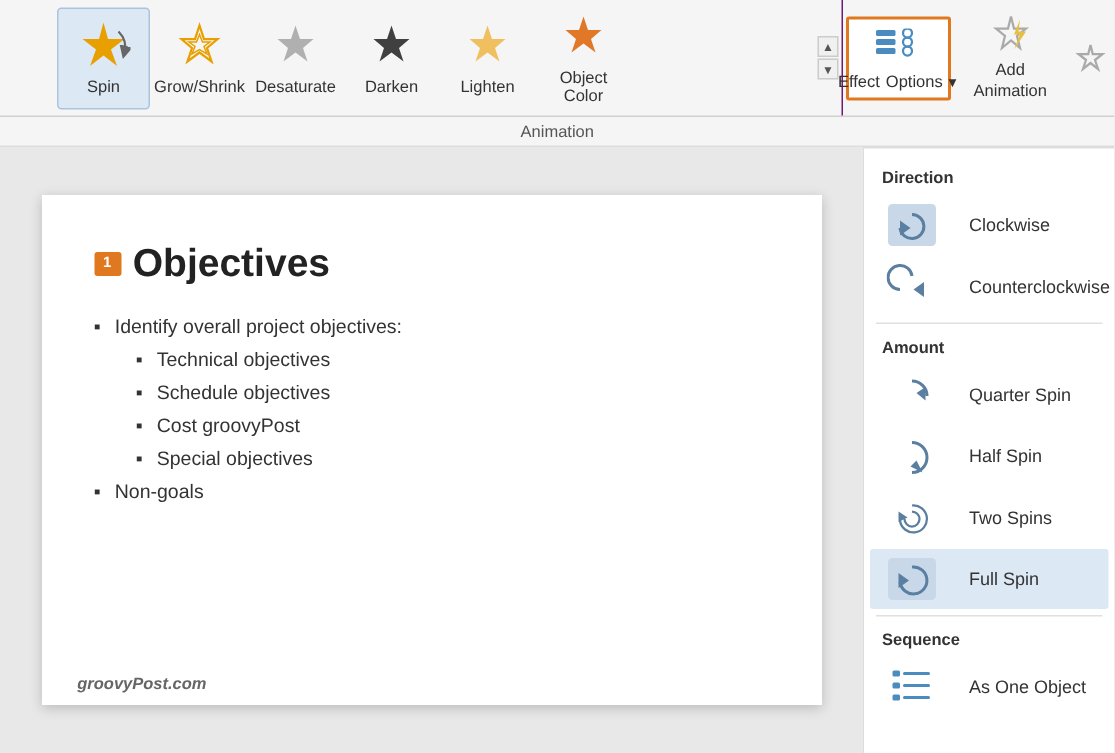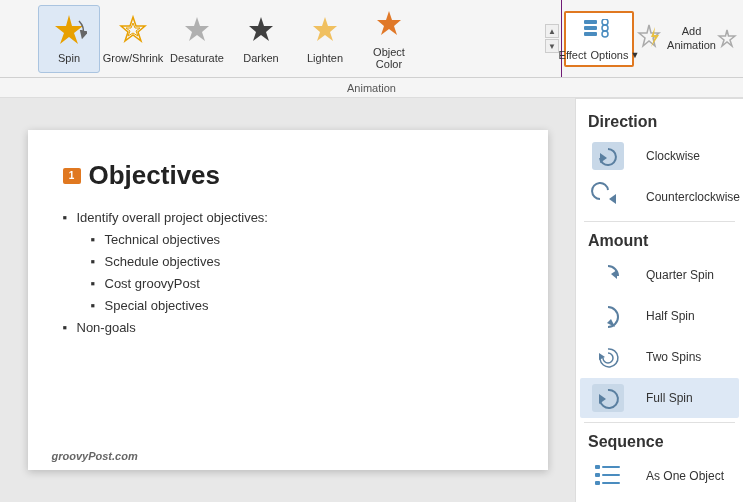--- a/index.html
+++ b/index.html
@@ -114,21 +114,21 @@
     .effect-options-btn .label {
       font-size: 11px;
       color: #333;
       display: flex;
       align-items: center;
       gap: 2px;
     }
 
     .add-animation-btn {
       display: flex;
-      flex-direction: row;
+      flex-direction: column;
       align-items: center;
       justify-content: center;
       width: 75px;
       padding: 4px;
       cursor: pointer;
       color: #333;
     }
 
     .add-animation-btn .icon-area {
       width: 36px;
@@ -252,21 +252,21 @@
     .dropdown-panel {
       width: 168px;
       background: white;
       border-left: 1px solid #ddd;
       border-top: 1px solid #ddd;
       overflow-y: auto;
       padding: 8px 0;
     }
 
     .panel-section-title {
-      font-size: 16px;
+      font-size: 11px;
       font-weight: 600;
       color: #333;
       padding: 6px 12px 4px;
     }
 
     .panel-item {
       display: flex;
       align-items: center;
       padding: 4px 10px;
       cursor: pointer;

